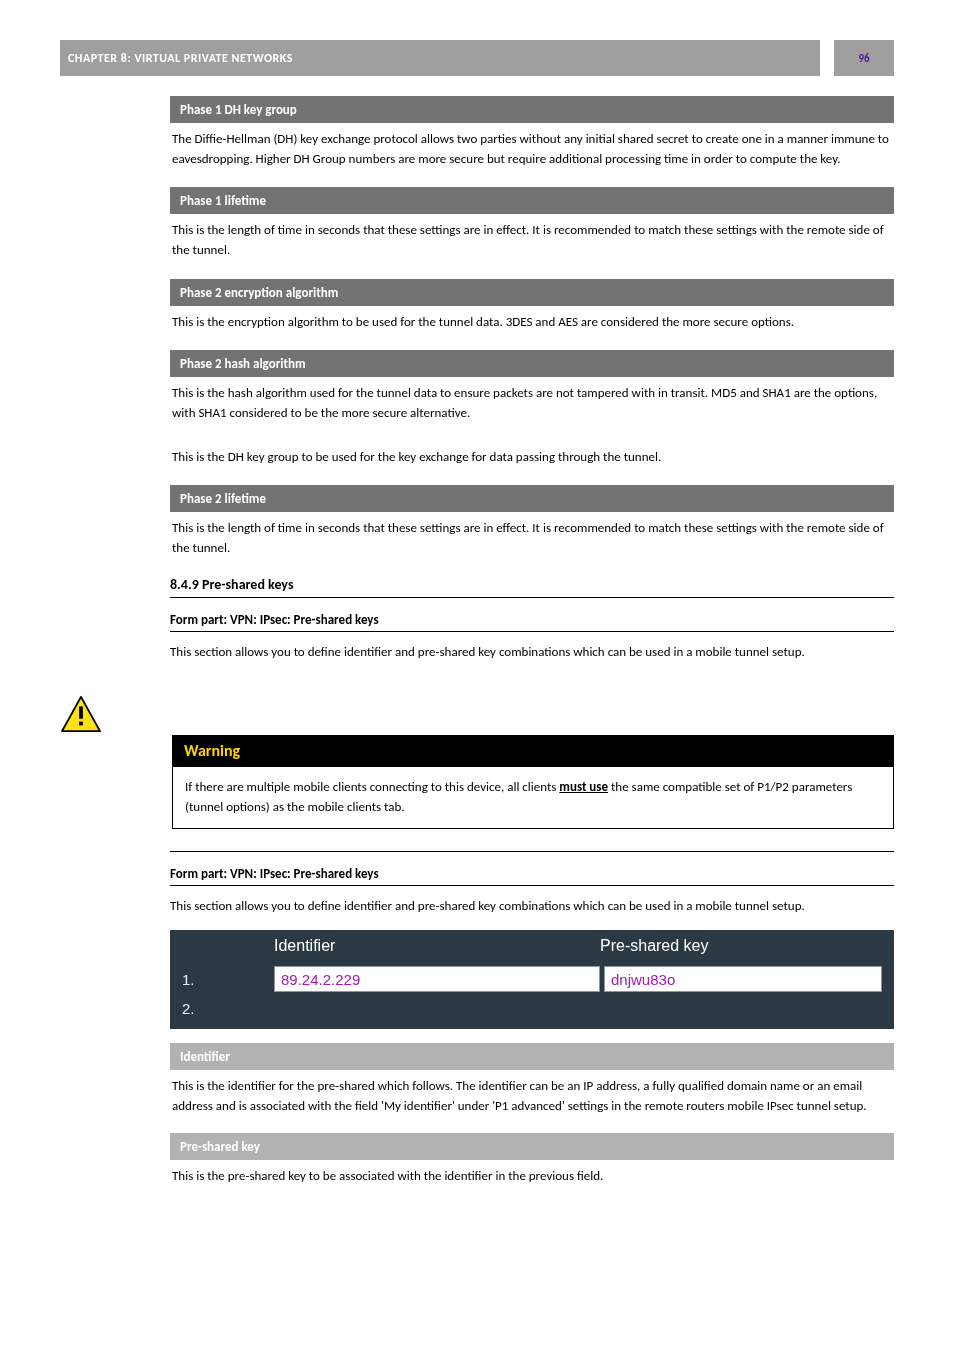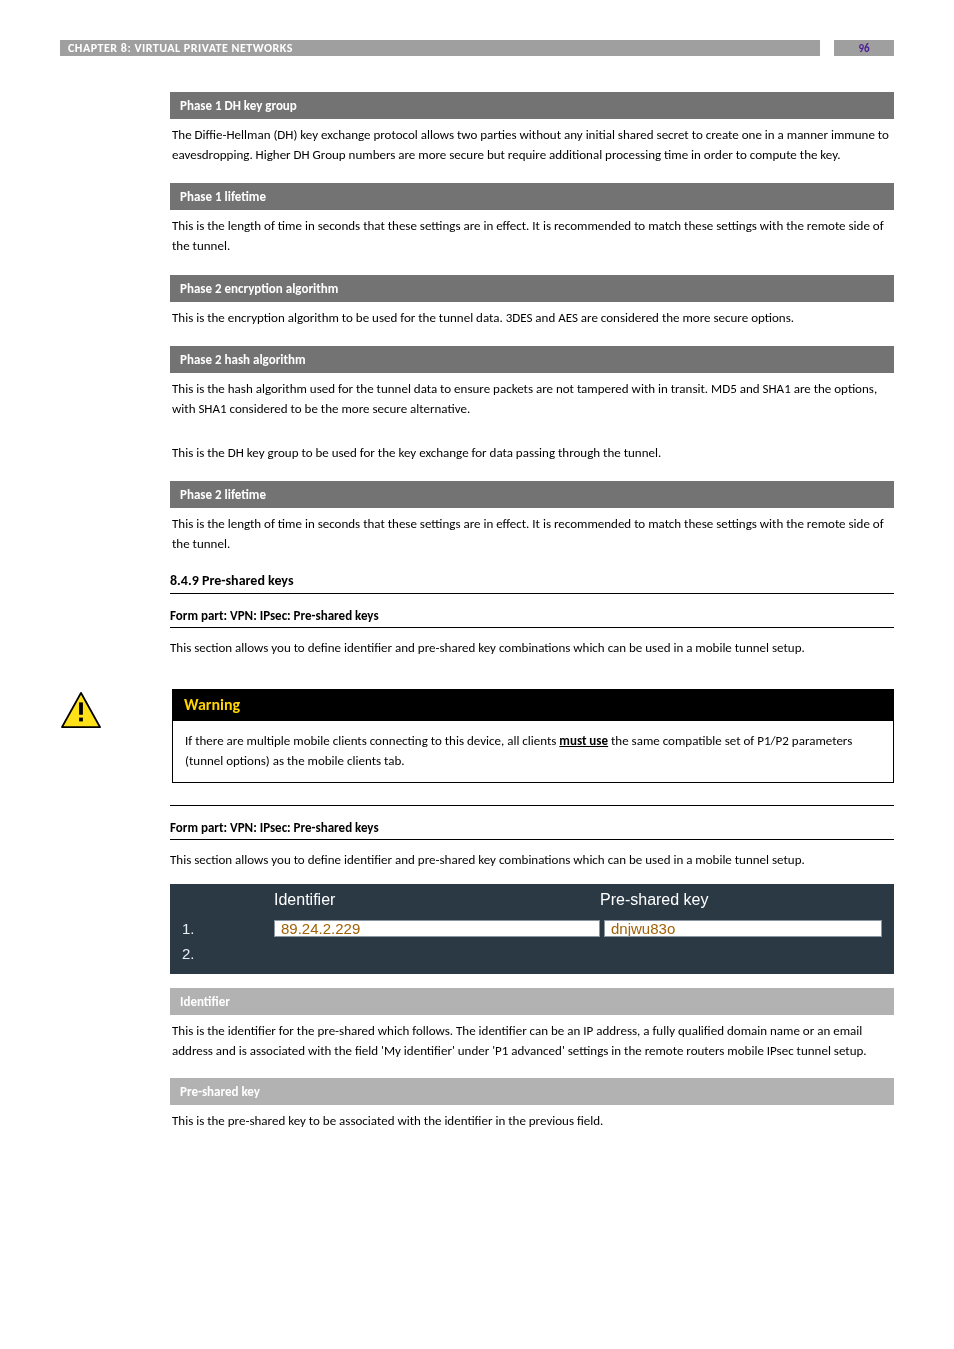--- a/index.html
+++ b/index.html
@@ -13,22 +13,22 @@
   }
   .page {
     padding: 40px 60px 60px 60px;
     position: relative;
   }
 
   
   .header-bar {
     display: flex;
     width: 100%;
-    height: 16px;
-    margin-bottom: 36px;
+    height: 36px;
+    margin-bottom: 20px;
   }
   .header-bar .left {
     flex: 1;
     background: #9f9f9f;
     color: #fff;
     font-size: 12px;
     font-weight: bold;
     display: flex;
     align-items: center;
     padding-left: 8px;
@@ -98,21 +98,21 @@
     align-items: flex-start;
     margin-top: 30px;
   }
   .warn-icon {
     width: 42px;
     height: 38px;
     margin-right: 70px;
     margin-top: 2px;
     flex-shrink: 0;
   }
-  .warn-content { flex: 1; }
+  .warn-content { flex: 1; margin-top: 42px; }
   .warn-head {
     background: #000;
     color: #ffd400;
     font-size: 16px;
     font-weight: bold;
     padding: 6px 12px;
   }
   .warn-box {
     border: 1px solid #000;
     padding: 10px 12px;
@@ -140,24 +140,24 @@
     display: flex;
     align-items: center;
     padding: 4px 12px 4px 12px;
   }
   .psk-row .num {
     width: 92px;
     font-size: 15px;
     color: #e8eef4;
   }
   .psk-row input {
-    height: 17px;
+    height: 26px;
     border: 1px solid #8a97a2;
     background: #fff;
-    color: #a16207;
+    color: #a21caf;
     font-size: 15px;
     padding: 0 6px;
     font-family: inherit;
   }
   .psk-row .in-id { width: 326px; margin-right: 4px; }
   .psk-row .in-key { flex: 1; margin-left: 0; width: 240px; }
   .psk-row .in-key-wrap { flex: 1; }
   .psk-shot .pad-bottom { height: 8px; }
 
   

